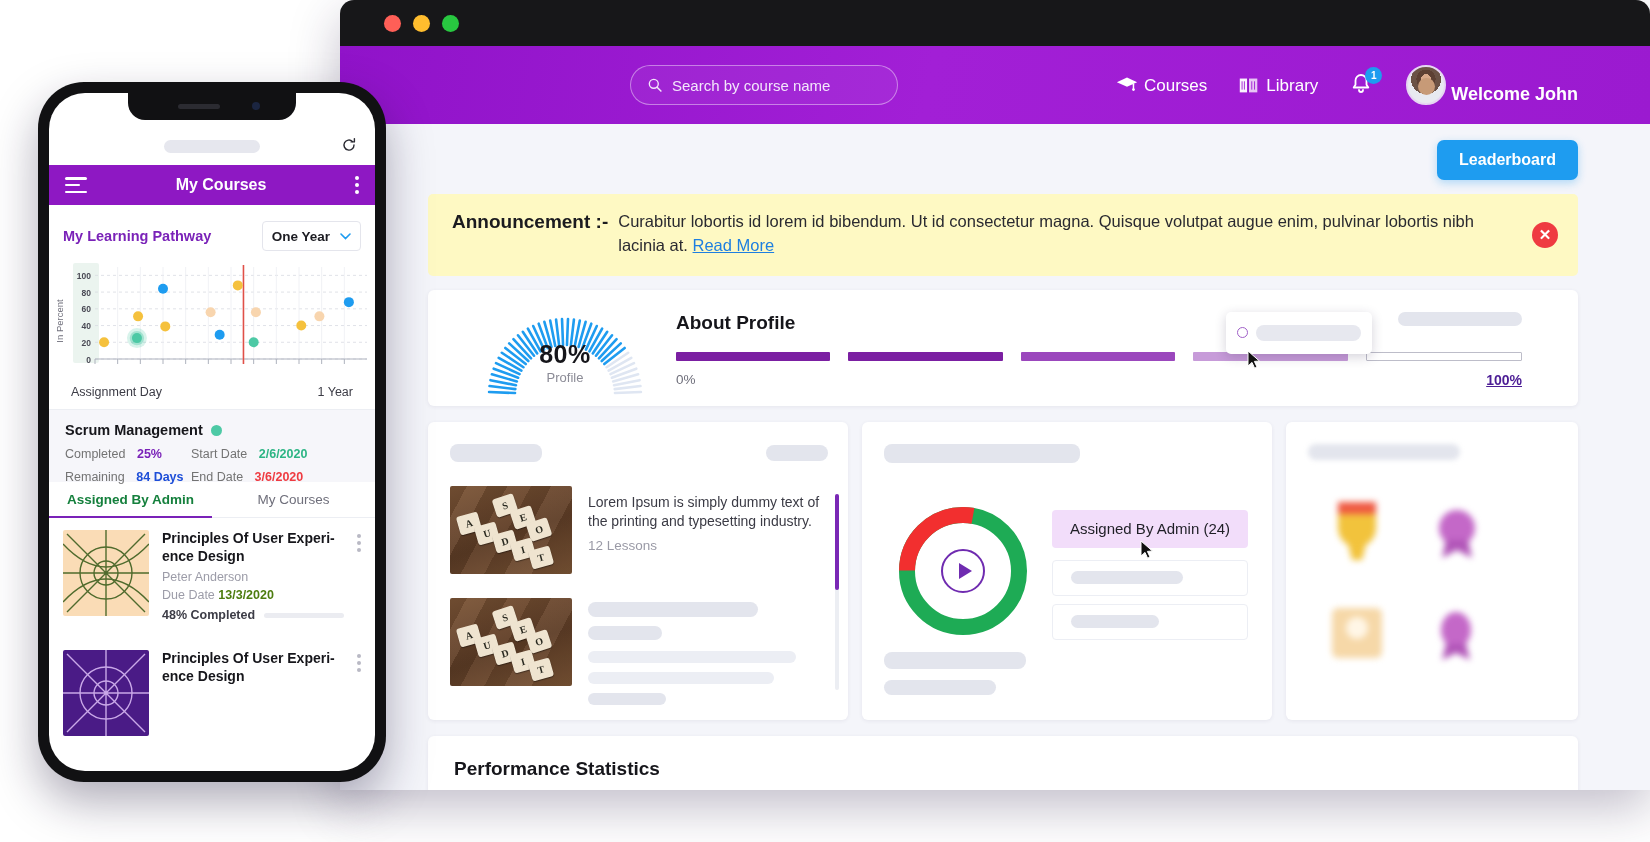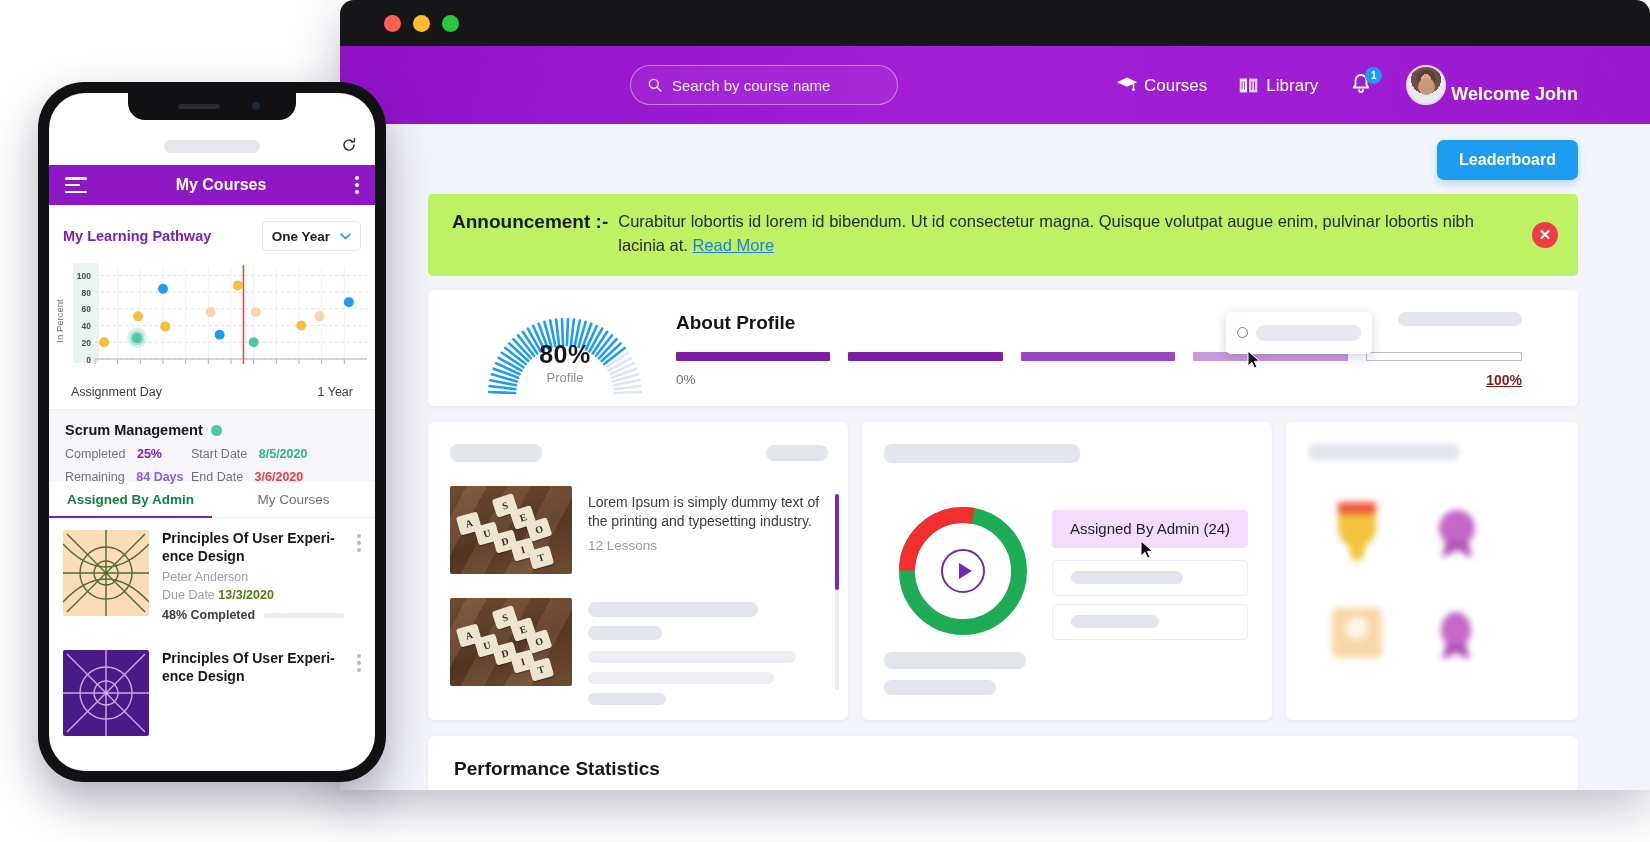--- a/index.html
+++ b/index.html
@@ -84,21 +84,21 @@
   #leaderboard-btn {
     background: #1e9cf0; color: #fff; border: none;
     font-family: inherit; font-size: 16px; font-weight: bold;
     padding: 11px 22px; border-radius: 7px; cursor: pointer;
     box-shadow: 0 3px 9px rgba(30,156,240,.32);
   }
 
   
   #announcement {
     margin: 14px 72px 0 88px;
-    background: #bef264; border-radius: 5px;
+    background: #fef9c3; border-radius: 5px;
     padding: 16px 22px 18px 24px;
     display: flex; align-items: flex-start; gap: 10px;
     position: relative;
   }
   #ann-label { font-size: 19px; font-weight: bold; color: #1b1b1f; white-space: nowrap; padding-top: 1px; }
   #ann-body { font-size: 16.5px; color: #2a2a30; line-height: 1.45; max-width: 900px; }
   #ann-link { color: #1e7fe0; text-decoration: underline; cursor: pointer; }
   #ann-close {
     position: absolute; right: 20px; top: 50%; transform: translateY(-50%);
     width: 26px; height: 26px; border-radius: 50%;
@@ -121,21 +121,21 @@
   }
   #gauge-sub {
     position: absolute; left: 0; right: 0; top: 74px; text-align: center;
     font-size: 13px; color: #8b8b96;
   }
   #profile-right { flex: 1; position: relative; height: 116px; padding-left: 22px; }
   #about-title { position: absolute; left: 22px; top: 22px; font-size: 19px; font-weight: bold; color: #15151a; }
   #bars { position: absolute; left: 22px; right: 56px; top: 62px; display: flex; gap: 18px; }
   .bar { height: 9px; border-radius: 1px; flex: 1; }
   #pct-left { position: absolute; left: 22px; top: 82px; font-size: 13.5px; color: #6f6f7b; }
-  #pct-right { position: absolute; right: 56px; top: 82px; font-size: 14px; color: #7f1d1d; font-weight: bold; text-decoration: underline; }
+  #pct-right { position: absolute; right: 56px; top: 82px; font-size: 14px; color: #4c1d95; font-weight: bold; text-decoration: underline; }
   #skel-top-right {
     position: absolute; right: 56px; top: 22px;
     width: 124px; height: 14px; border-radius: 7px; background: #e3e5ed;
   }
   
   #bar-tip {
     position: absolute; left: 572px; top: 22px;
     width: 146px; height: 42px; background: #fff;
     border-radius: 5px; box-shadow: 0 3px 12px rgba(40,30,70,.20);
     display: flex; align-items: center; gap: 8px; padding: 0 11px;
@@ -671,27 +671,27 @@
           <span>Scrum Management</span>
           <span class="dotg"></span>
         </div>
         <div class="ph-stat-row">
           <span class="ph-stat-left">
             <span class="k">Completed</span>
             <span class="v" style="color:#7a22b8">25%</span>
           </span>
           <span>
             <span class="k">Start Date</span>
-            <span class="v" style="color:#2cb584">8/5/2020</span>
+            <span class="v" style="color:#2cb584">2/6/2020</span>
           </span>
         </div>
         <div class="ph-stat-row">
           <span class="ph-stat-left">
             <span class="k">Remaining</span>
-            <span class="v" style="color:#8b5cf6">84 Days</span>
+            <span class="v" style="color:#1d4ed8">84 Days</span>
           </span>
           <span>
             <span class="k">End Date</span>
             <span class="v" style="color:#ef3b41">3/6/2020</span>
           </span>
         </div>
       </div>
 
       <div id="ph-tabs">
         <div class="ph-tab active">Assigned By Admin</div>

